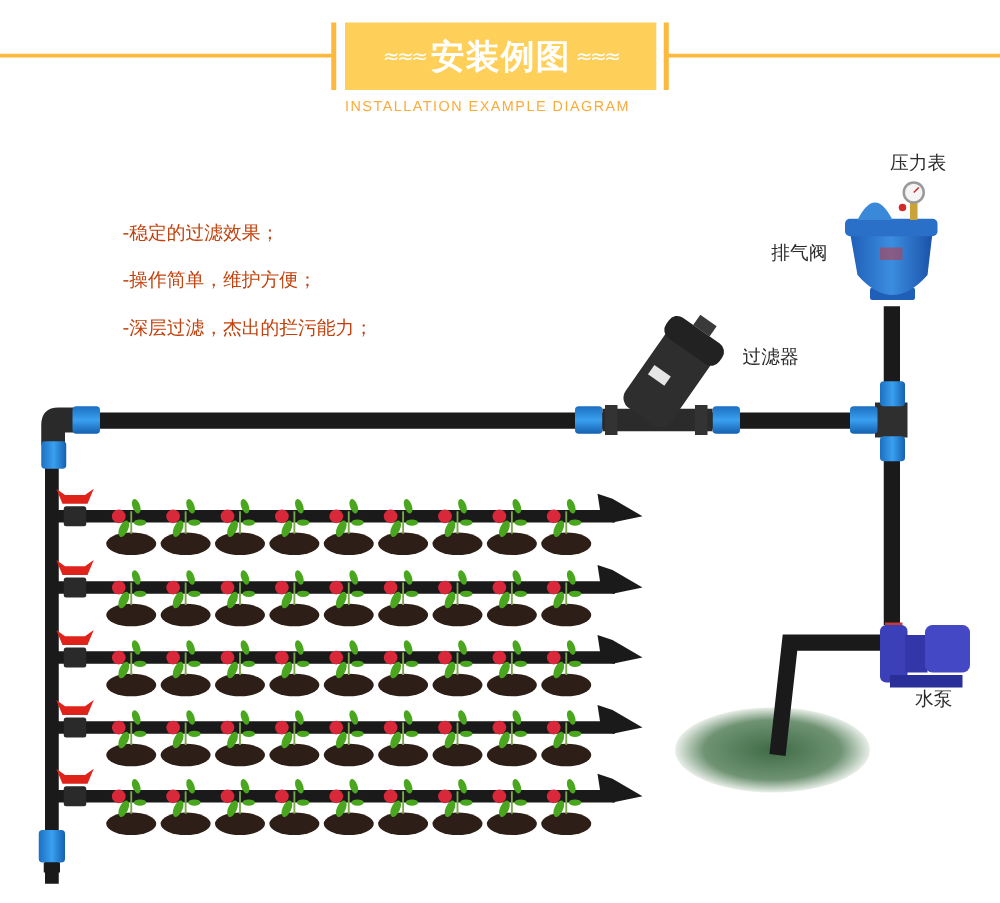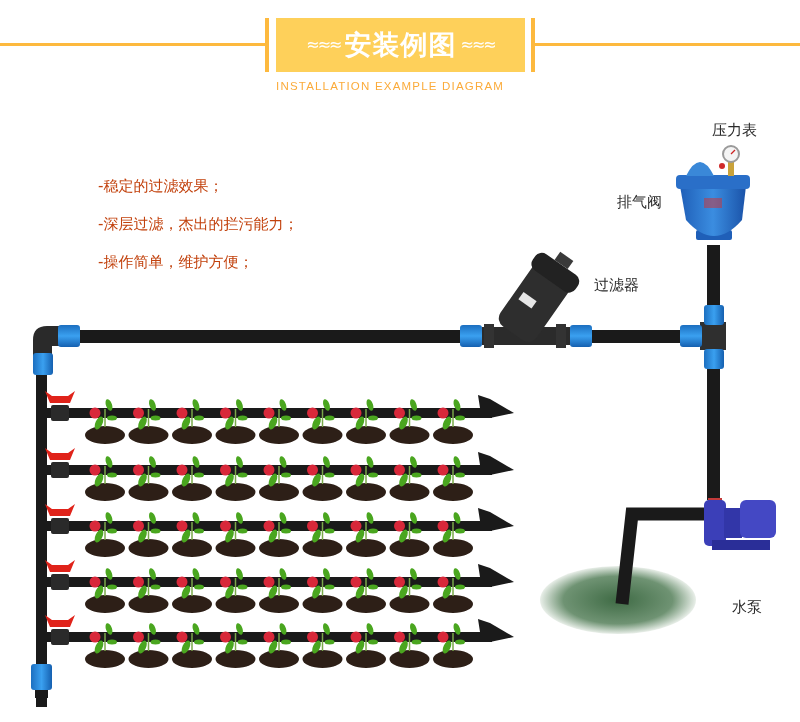--- a/index.html
+++ b/index.html
@@ -29,22 +29,22 @@
   <span class="waves">≈≈≈</span>
   <span class="title">安装例图</span>
   <span class="waves">≈≈≈</span>
 </div>
 <div class="vbar" style="left:531px;"></div>
 <div class="hline" style="left:534px;width:266px;"></div>
 <div class="subtitle">INSTALLATION EXAMPLE DIAGRAM</div>
 
 <div class="features">
   <div>-稳定的过滤效果；</div>
+  <div>-操作简单，维护方便；</div>
   <div>-深层过滤，杰出的拦污能力；</div>
-  <div>-操作简单，维护方便；</div>
 </div>
 
 <svg class="art" width="800" height="722" viewBox="0 0 800 722">
   <defs>
     <radialGradient id="pondGrad" cx="50%" cy="50%" r="50%">
       <stop offset="0%" stop-color="#3f6b45"></stop>
       <stop offset="70%" stop-color="#6f9373"></stop>
       <stop offset="100%" stop-color="#e9efe9"></stop>
     </radialGradient>
     <linearGradient id="blueGrad" x1="0" y1="0" x2="1" y2="0">
@@ -516,13 +516,13 @@
           <ellipse cx="460" cy="642" rx="5" ry="2.5" fill="#4aa61f"></ellipse>
           <circle cx="443" cy="637" r="5.5" fill="#d8283a"></circle>
         </g>
       </g>
     </g>
 </svg>
 
 <div class="label" style="left:712px;top:121px;">压力表</div>
 <div class="label" style="left:617px;top:193px;">排气阀</div>
 <div class="label" style="left:594px;top:276px;">过滤器</div>
-<div class="label" style="left:732px;top:598px;">水泵</div>
+<div class="label" style="left:732px;top:550px;">水泵</div>
 
 </body></html>

